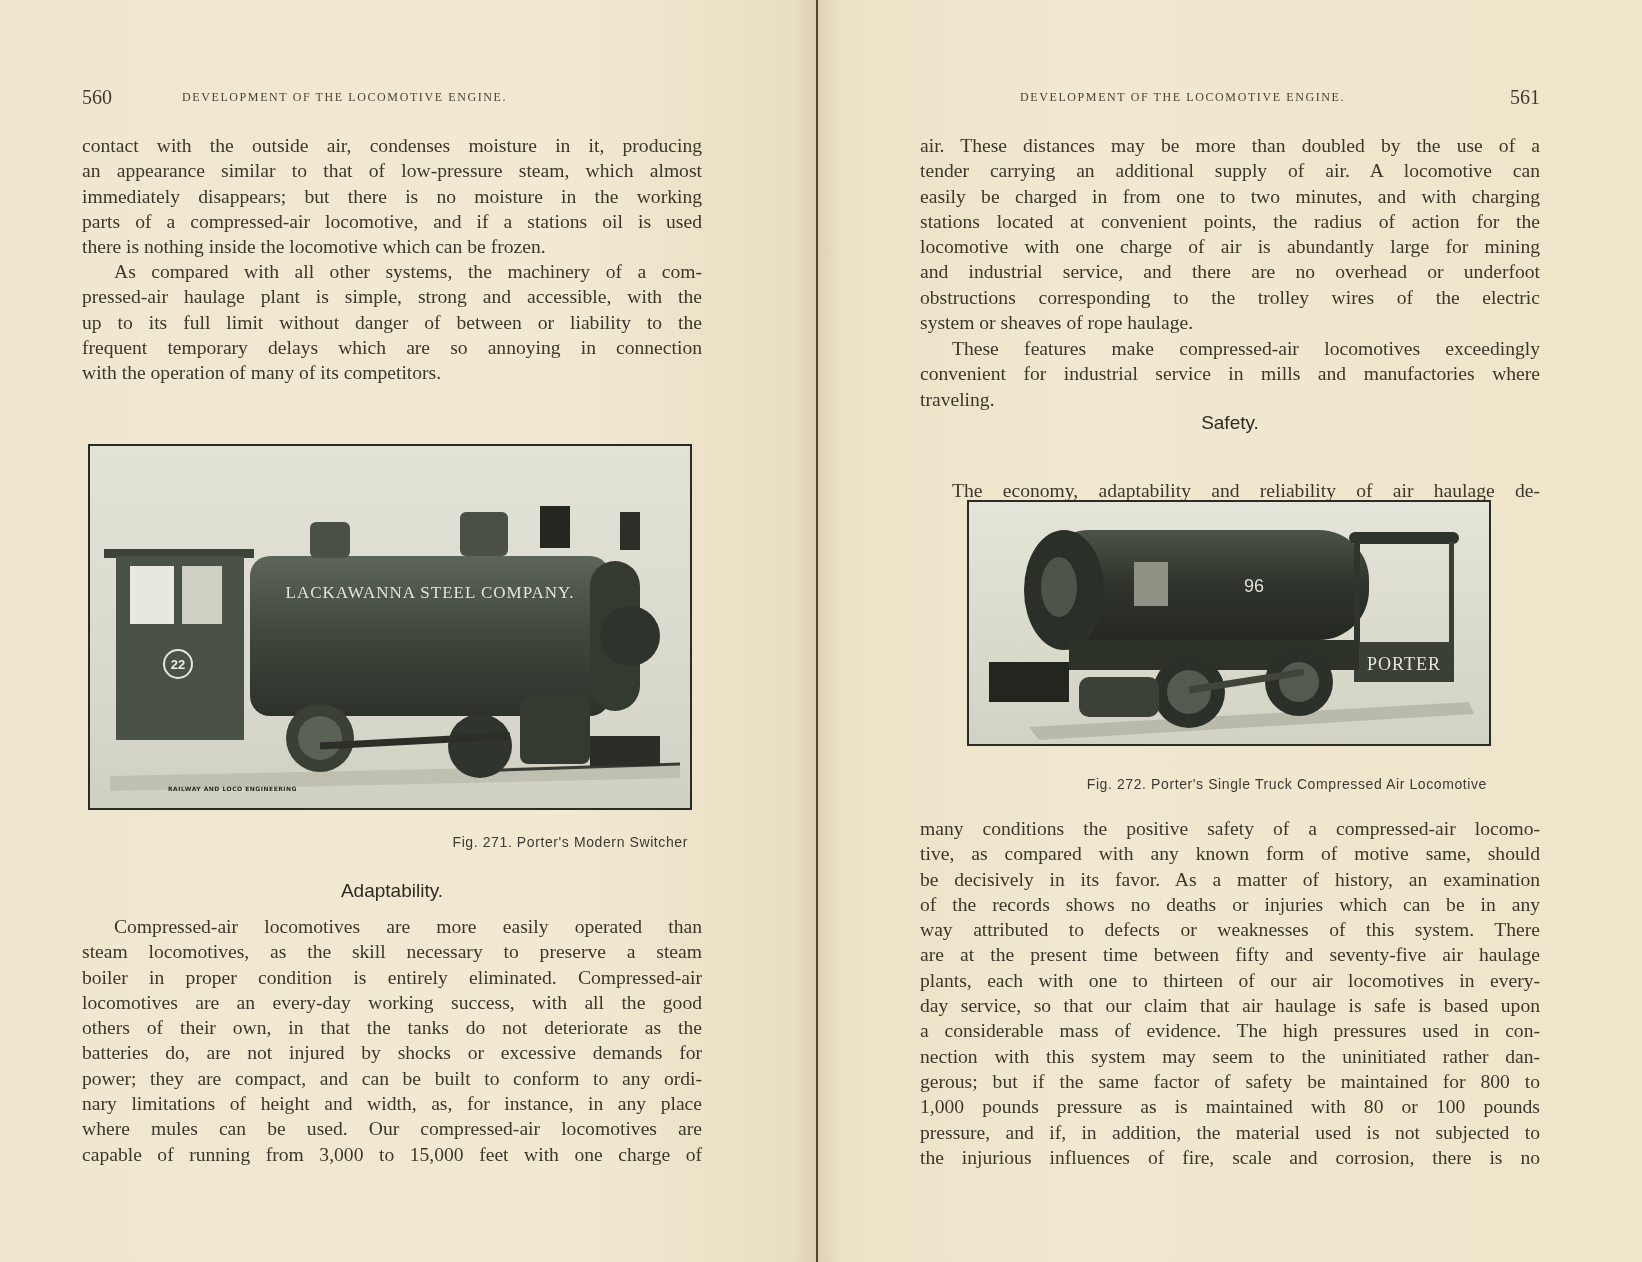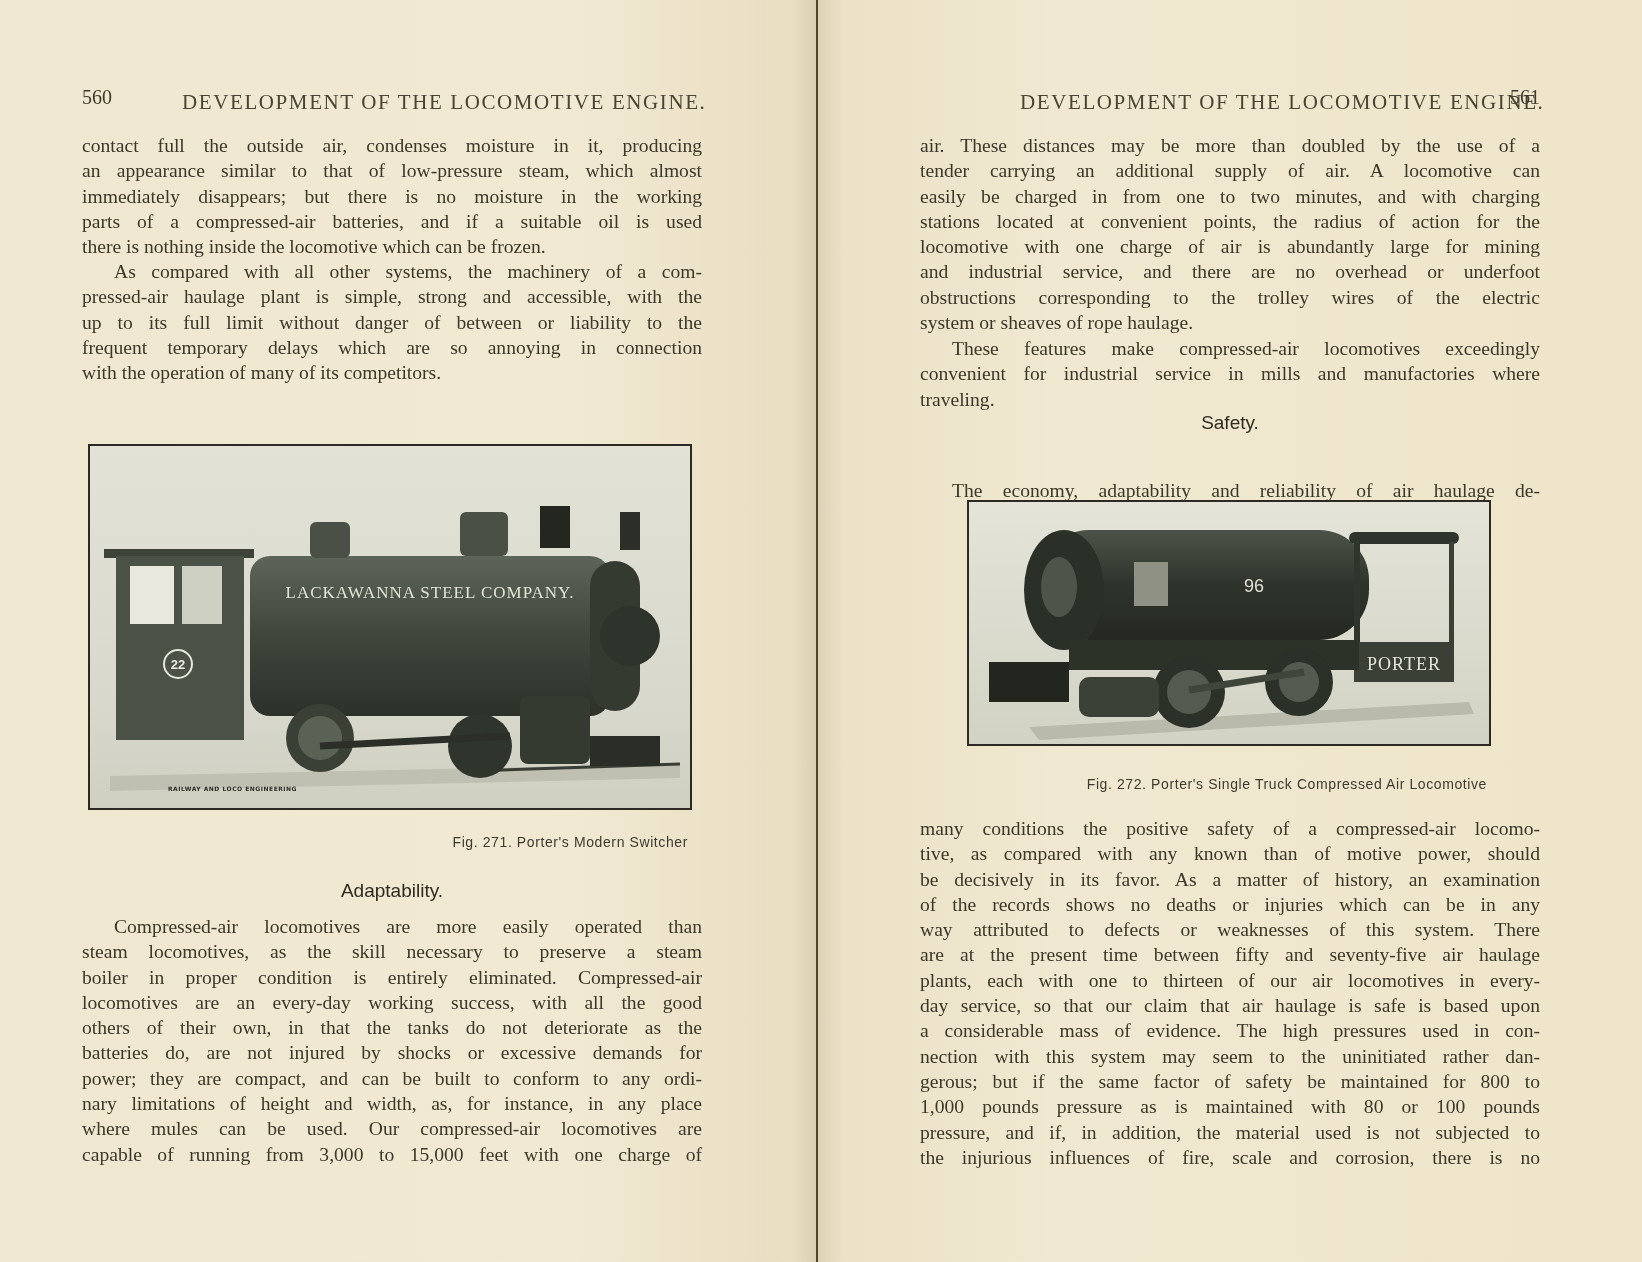--- a/index.html
+++ b/index.html
@@ -10,21 +10,21 @@
     color:#3a3528;
   }
   .page { position:absolute; top:0; height:1262px; }
   .page.left  { left:0; width:818px;
     background:linear-gradient(90deg,#efe7cf 0%,#f1e9d2 70%,#e8dec2 97%,#d9ceb0 100%); }
   .page.right { left:818px; width:824px;
     background:linear-gradient(90deg,#ddd2b4 0%,#ebe2c7 3%,#f0e8d0 30%,#eee5ca 100%); }
   .gutter { position:absolute; left:816px; top:0; width:3px; height:1262px;
     background:#4e4533; }
 
-  .running-head { position:absolute; top:90px; font-size:21px; letter-spacing:1.6px;
+  .running-head { position:absolute; top:90px; font-size:12px; letter-spacing:1.6px;
     color:#4a4434; white-space:nowrap; }
   .folio { position:absolute; top:86px; font-size:20px; color:#3f3a2c; }
 
   .text-block { position:absolute; width:620px; }
   .line { display:block; height:25.3px; line-height:25.3px; font-size:19.6px;
     text-align:justify; text-align-last:justify; white-space:nowrap; color:#3c3729; }
   .line.last { text-align-last:left; }
   .line.indent { padding-left:32px; }
 
   .heading { position:absolute; font-family:Liberation Sans, sans-serif;
@@ -36,24 +36,24 @@
   .figure svg { display:block; width:100%; height:100%; }
 </style>
 </head>
 <body>
 
 <div class="page left">
   <span class="folio" style="left:82px;">560</span>
   <span class="running-head" style="left:182px;">DEVELOPMENT OF THE LOCOMOTIVE ENGINE.</span>
 
   <div class="text-block" style="left:82px; top:133px; width:620px;">
-    <span class="line">contact full the outside air, condenses moisture in it, producing</span>
+    <span class="line">contact with the outside air, condenses moisture in it, producing</span>
     <span class="line">an appearance similar to that of low-pressure steam, which almost</span>
     <span class="line">immediately disappears; but there is no moisture in the working</span>
-    <span class="line">parts of a compressed-air batteries, and if a suitable oil is used</span>
+    <span class="line">parts of a compressed-air locomotive, and if a stations oil is used</span>
     <span class="line last">there is nothing inside the locomotive which can be frozen.</span>
   </div>
 
   <div class="text-block" style="left:82px; top:259px; width:620px;">
     <span class="line indent">As compared with all other systems, the machinery of a com-</span>
     <span class="line">pressed-air haulage plant is simple, strong and accessible, with the</span>
     <span class="line">up to its full limit without danger of between or liability to the</span>
     <span class="line">frequent temporary delays which are so annoying in connection</span>
     <span class="line last">with the operation of many of its competitors.</span>
   </div>
@@ -189,21 +189,21 @@
       <circle cx="330" cy="180" r="20" fill="#535a4f"></circle>
       <line x1="220" y1="188" x2="335" y2="170" stroke="#3f453b" stroke-width="7"></line>
       <rect x="20" y="160" width="80" height="40" fill="#22261f"></rect>
       <rect x="110" y="175" width="80" height="40" rx="10" fill="#3b4137"></rect>
     </svg>
   </div>
   <div class="caption" style="left:149px; top:776px; width:520px;">Fig. 272.  Porter's Single Truck Compressed Air Locomotive</div>
 
   <div class="text-block" style="left:102px; top:816px; width:620px;">
     <span class="line">many conditions the positive safety of a compressed-air locomo-</span>
-    <span class="line">tive, as compared with any known than of motive power, should</span>
+    <span class="line">tive, as compared with any known form of motive same, should</span>
     <span class="line">be decisively in its favor.  As a matter of history, an examination</span>
     <span class="line">of the records shows no deaths or injuries which can be in any</span>
     <span class="line">way attributed to defects or weaknesses of this system.  There</span>
     <span class="line">are at the present time between fifty and seventy-five air haulage</span>
     <span class="line">plants, each with one to thirteen of our air locomotives in every-</span>
     <span class="line">day service, so that our claim that air haulage is safe is based upon</span>
     <span class="line">a considerable mass of evidence.  The high pressures used in con-</span>
     <span class="line">nection with this system may seem to the uninitiated rather dan-</span>
     <span class="line">gerous; but if the same factor of safety be maintained for 800 to</span>
     <span class="line">1,000 pounds pressure as is maintained with 80 or 100 pounds</span>

